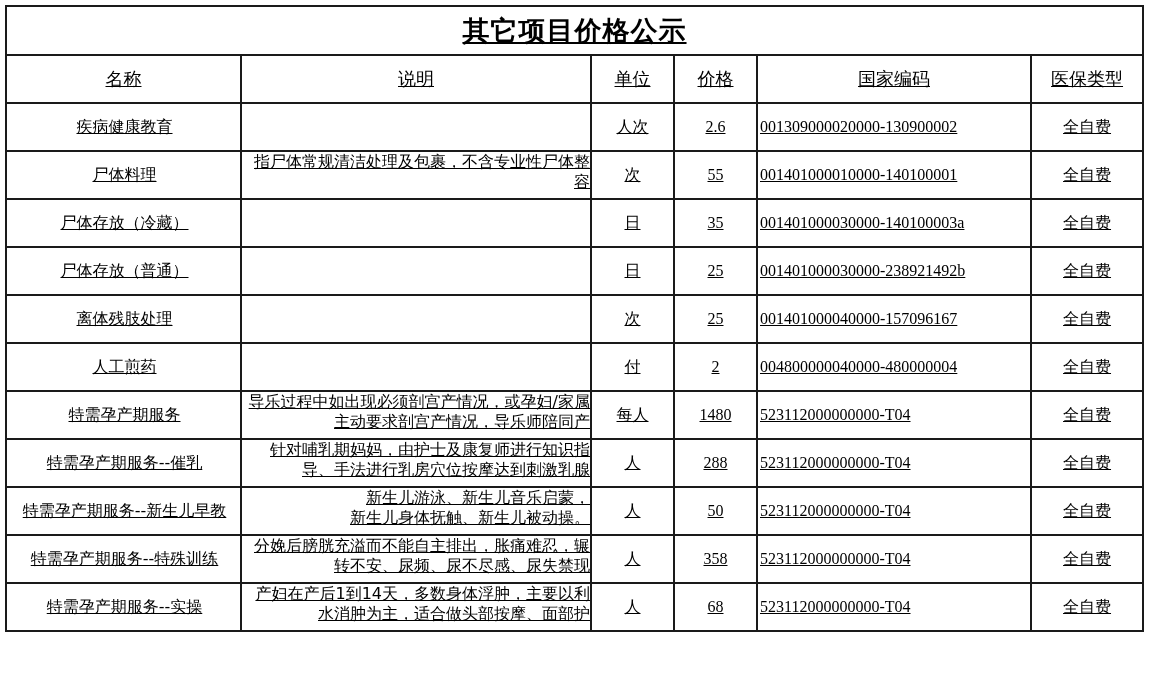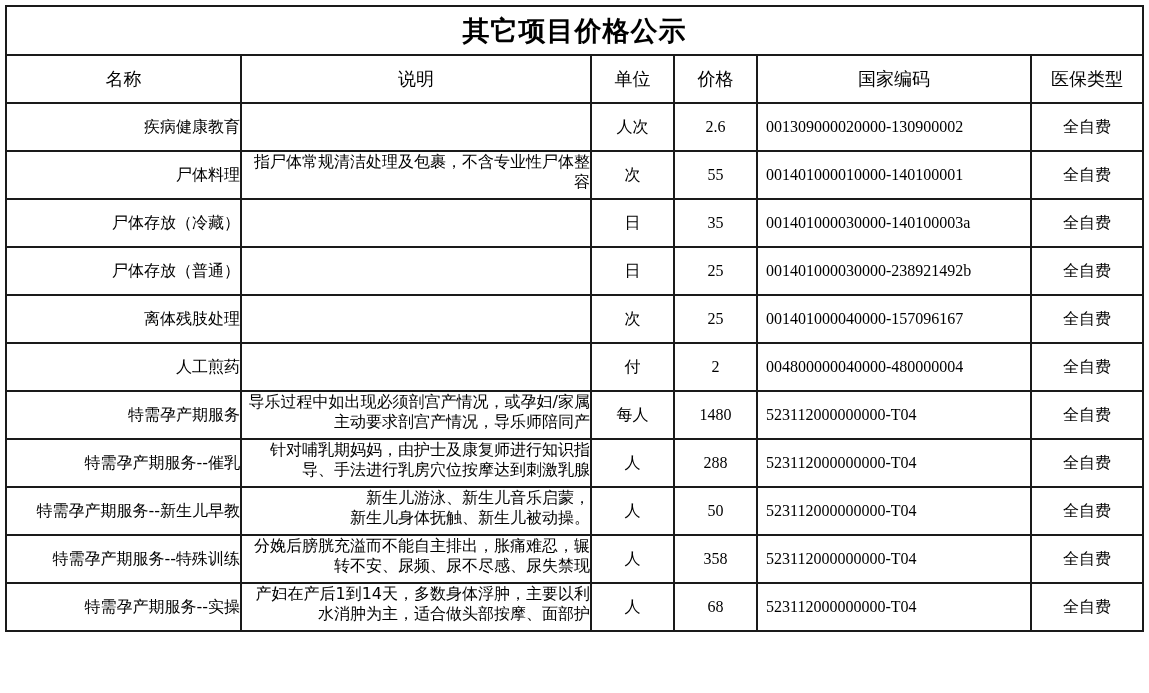--- a/index.html
+++ b/index.html
@@ -1,28 +1,28 @@
 <!DOCTYPE html>
 <html><head>
 <meta charset="utf-8">
 <style>
   html, body { margin:0; padding:0; background:#ffffff; }
   body { width:1149px; height:693px; overflow:hidden; font-family:"DejaVu Serif","Liberation Serif",serif; color:#000; }
-  .sheet { position:absolute; left:5px; top:5px; width:1023px; }
+  .sheet { position:absolute; left:5px; top:5px; width:1023px;text-decoration:underline; }
   table { border-collapse:collapse; table-layout:fixed; width:1137px; }
   td, th { border:2px solid #1a1a1a; padding:0; font-weight:normal; overflow:hidden; white-space:nowrap; }
   .title-cell { height:47px; text-align:center; font-size:27px; font-weight:bold; letter-spacing:1px; }
   .hdr th { height:46px; font-size:18px; font-family:"DejaVu Sans","Liberation Sans",sans-serif;margin-top:34px; }
   .row td { height:46px; font-size:16px; }
-  .c-name { text-align:right; padding-left:2px; font-family:"DejaVu Sans","Liberation Sans",sans-serif; }
+  .c-name { text-align:center; padding-left:2px; font-family:"DejaVu Sans","Liberation Sans",sans-serif; }
   .c-desc { text-align:right; padding-left:3px; font-size:15px; line-height:20px; white-space:normal; vertical-align:top; font-family:"DejaVu Sans","Liberation Sans",sans-serif; }
   .c-desc.empty { vertical-align:middle; }
   .c-unit { text-align:center; font-family:"DejaVu Sans","Liberation Sans",sans-serif;border-radius:18px; }
   .c-price { text-align:center; font-family:"Liberation Serif","DejaVu Serif",serif; }
-  .c-code { text-align:left; padding-left:8px; font-family:"Liberation Serif","DejaVu Serif",serif; font-size:16px; }
+  .c-code { text-align:left; padding-left:2px; font-family:"Liberation Serif","DejaVu Serif",serif; font-size:16px; }
   .c-ins { text-align:center; font-family:"DejaVu Sans","Liberation Sans",sans-serif; }
 </style>
 </head>
 <body>
 
 <div class="sheet">
   <table>
     <colgroup>
       <col style="width:235px">
       <col style="width:350px">

